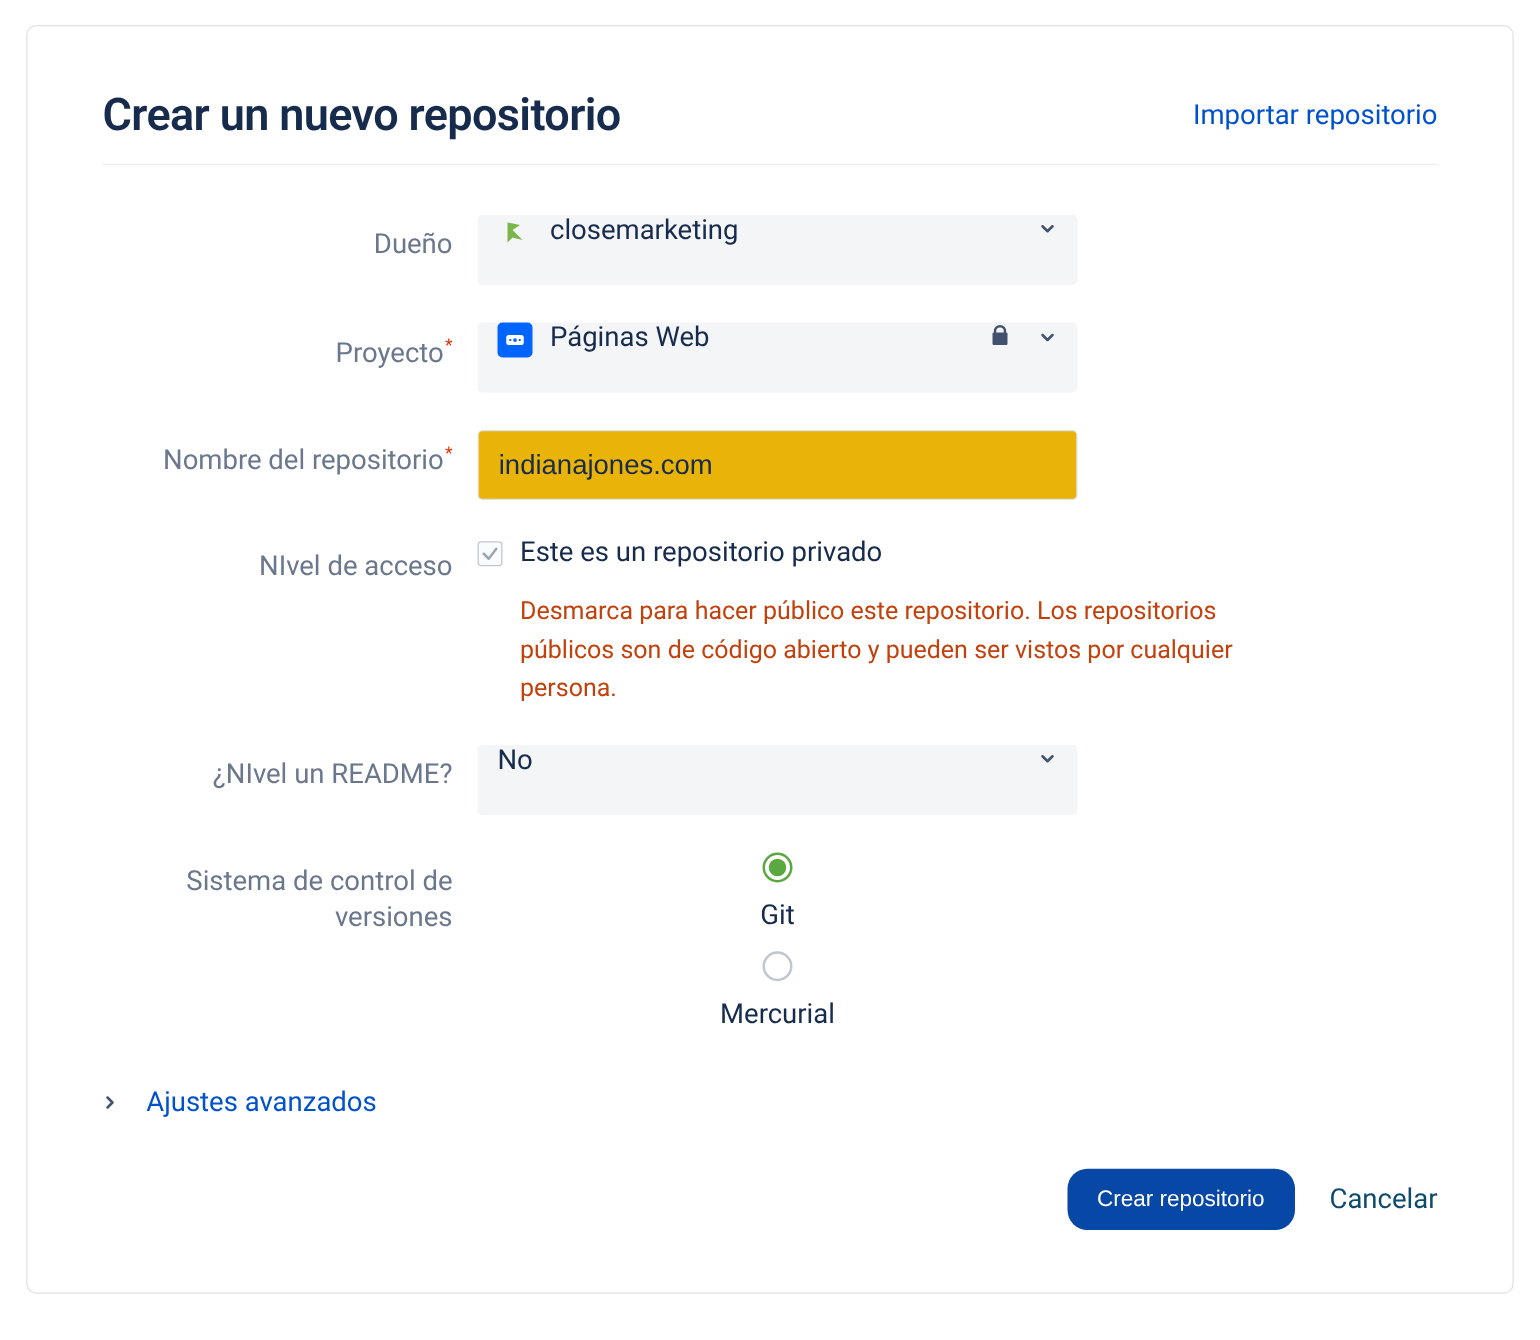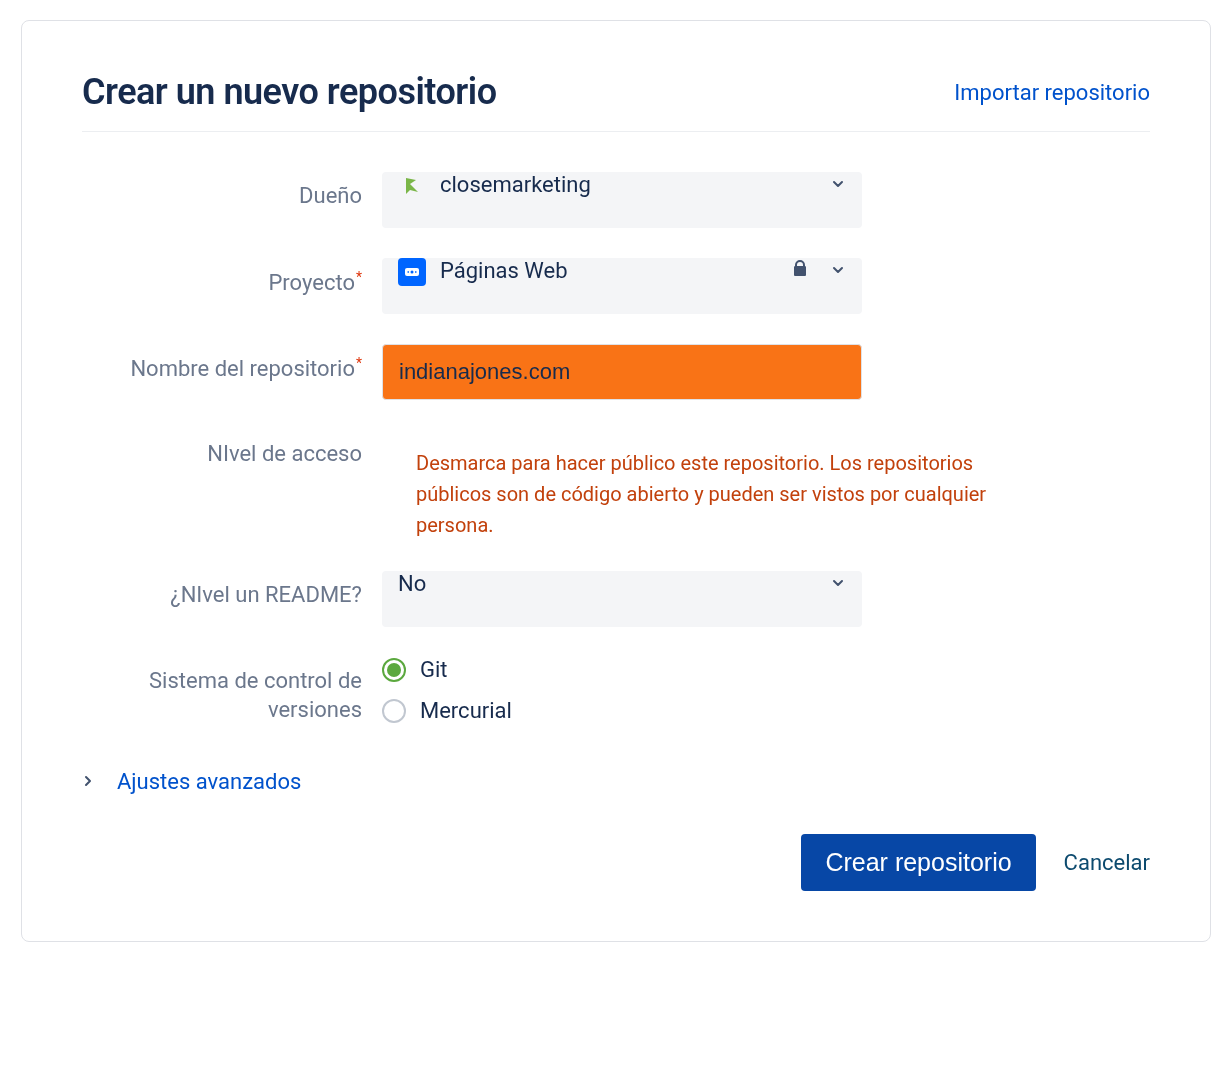--- a/index.html
+++ b/index.html
@@ -75,21 +75,21 @@
       margin-left: auto;
     }
     .select-text {
       margin-left: 14px;
     }
     .text-input {
       width: 100%;
       height: 56px;
       border: 1px solid #DFE1E6;
       border-radius: 4px;
-      background: #f97316;
+      background: #eab308;
       padding: 0 16px;
       font-size: 22px;
       color: #172B4D;
       outline: none;
     }
     .checkbox-row {
       display: flex;
       align-items: center;
       gap: 14px;
       font-size: 22px;
@@ -115,20 +115,21 @@
       max-width: 620px;
       margin-left: 34px;
     }
     .radio-row {
       display: flex;
       align-items: center;
       gap: 14px;
       font-size: 22px;
       color: #172B4D;
       margin-bottom: 16px;
+      flex-direction: column;
     }
     .radio {
       width: 24px;
       height: 24px;
       border-radius: 50%;
       border: 2px solid #c1c7d0;
       flex-shrink: 0;
       display: flex;
       align-items: center;
       justify-content: center;
@@ -159,23 +160,23 @@
     }
     .footer-row {
       display: flex;
       justify-content: flex-end;
       align-items: center;
       gap: 28px;
     }
     .primary-btn {
       background: #0747A6;
       color: #fff;
-      font-size: 25px;
+      font-size: 18px;
       border: none;
-      border-radius: 4px;
+      border-radius: 16px;
       padding: 14px 24px;
       cursor: pointer;
     }
     .cancel-link {
       font-size: 22px;
       color: #0c4a6e;
       text-decoration: none;
     }
     .icon-owner {
       width: 28px;
@@ -266,20 +267,28 @@
       <span>Nombre del repositorio</span><span class="required-star">*</span>
     </div>
     <div class="field-col">
       <input type="text" class="text-input" value="indianajones.com" style="">
     </div>
   </div>
 
   <div class="form-row">
     <div class="label-col">NIvel de acceso</div>
     <div class="field-col field-wide">
+      <div class="checkbox-row">
+        <span class="checkbox">
+          <svg width="14" height="14" viewBox="0 0 14 14">
+              <path d="M2 7 L6 11 L12 3" stroke="#42526E" stroke-width="2" fill="none" stroke-linecap="round" stroke-linejoin="round"></path>
+            </svg>
+        </span>
+        <span>Este es un repositorio privado</span>
+      </div>
       <div class="help-text">Desmarca para hacer público este repositorio. Los repositorios públicos son de código abierto y pueden ser vistos por cualquier persona.</div>
     </div>
   </div>
 
   <div class="form-row">
     <div class="label-col">¿NIvel un README?</div>
     <div class="field-col">
       <div class="select-box">
         <span>No</span>
         <span class="chevron">

